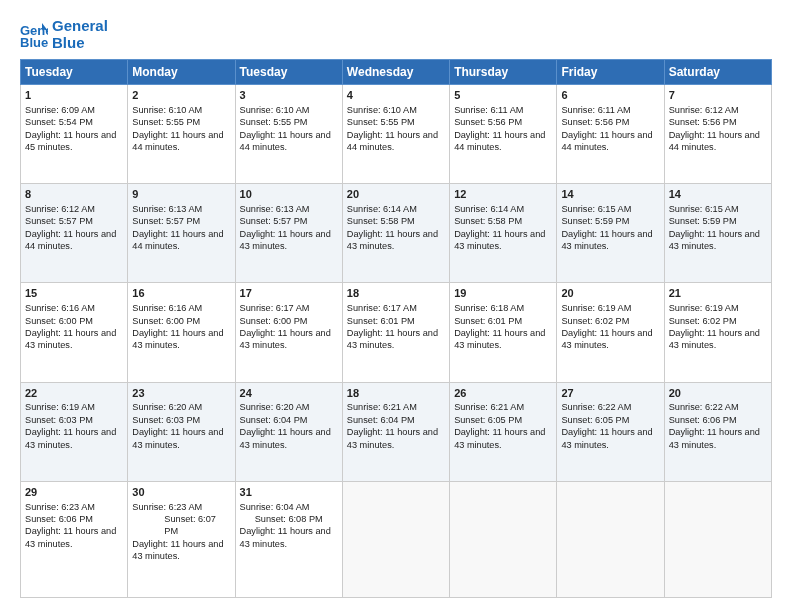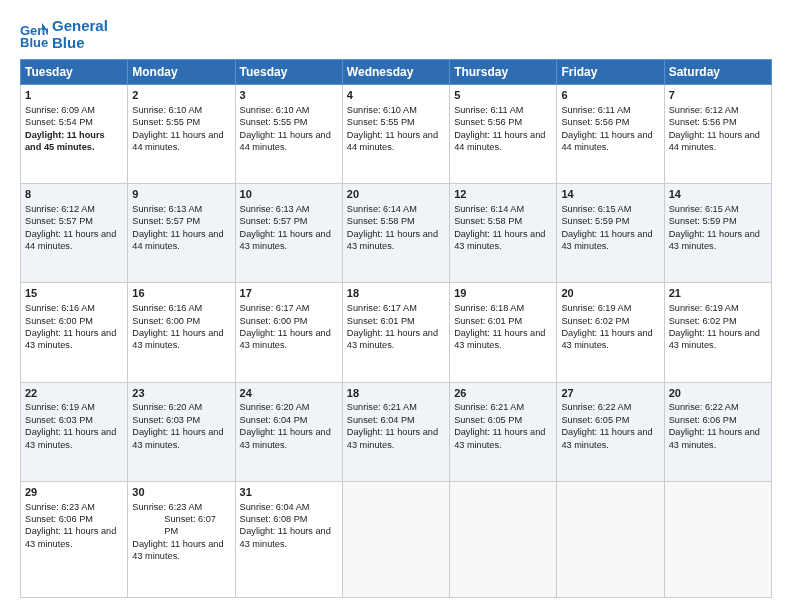--- a/index.html
+++ b/index.html
@@ -118,21 +118,21 @@
           <th>Friday</th>
           <th>Saturday</th>
         </tr>
     </thead>
     <tbody id="calendar-body">
         <tr>
           <td>
             <span class="day-num">1</span>
             <span style="display: block;">Sunrise: 6:09 AM</span>
             <span style="display: block;">Sunset: 5:54 PM</span>
-            <span style="display: block; font-weight: bold;">Daylight: 11 hours and 45 minutes.</span>
+            <span style="display: block;">Daylight: 11 hours and 45 minutes.</span>
           </td>
           <td>
             <span class="day-num">2</span>
             <span style="display: block;">Sunrise: 6:10 AM</span>
             <span style="display: block;">Sunset: 5:55 PM</span>
             <span style="display: block;">Daylight: 11 hours and 44 minutes.</span>
           </td>
           <td>
             <span class="day-num">3</span>
             <span style="display: block;">Sunrise: 6:10 AM</span>
@@ -305,21 +305,21 @@
           </td>
           <td>
             <span class="day-num">30</span>
             <span style="display: block;">Sunrise: 6:23 AM</span>
             <span style="display: block; margin-left: 32px;">Sunset: 6:07 PM</span>
             <span style="display: block;">Daylight: 11 hours and 43 minutes.</span>
           </td>
           <td>
             <span class="day-num">31</span>
             <span style="display: block;">Sunrise: 6:04 AM</span>
-            <span style="display: block;">Sunset: 6:08 PM</span>
+            <span style="display: block; text-align: center;">Sunset: 6:08 PM</span>
             <span style="display: block;">Daylight: 11 hours and 43 minutes.</span>
           </td>
           <td class="empty-cell"></td>
           <td class="empty-cell"></td>
           <td class="empty-cell"></td>
           <td class="empty-cell"></td>
         </tr>
       </tbody>
   </table>
 </div>

